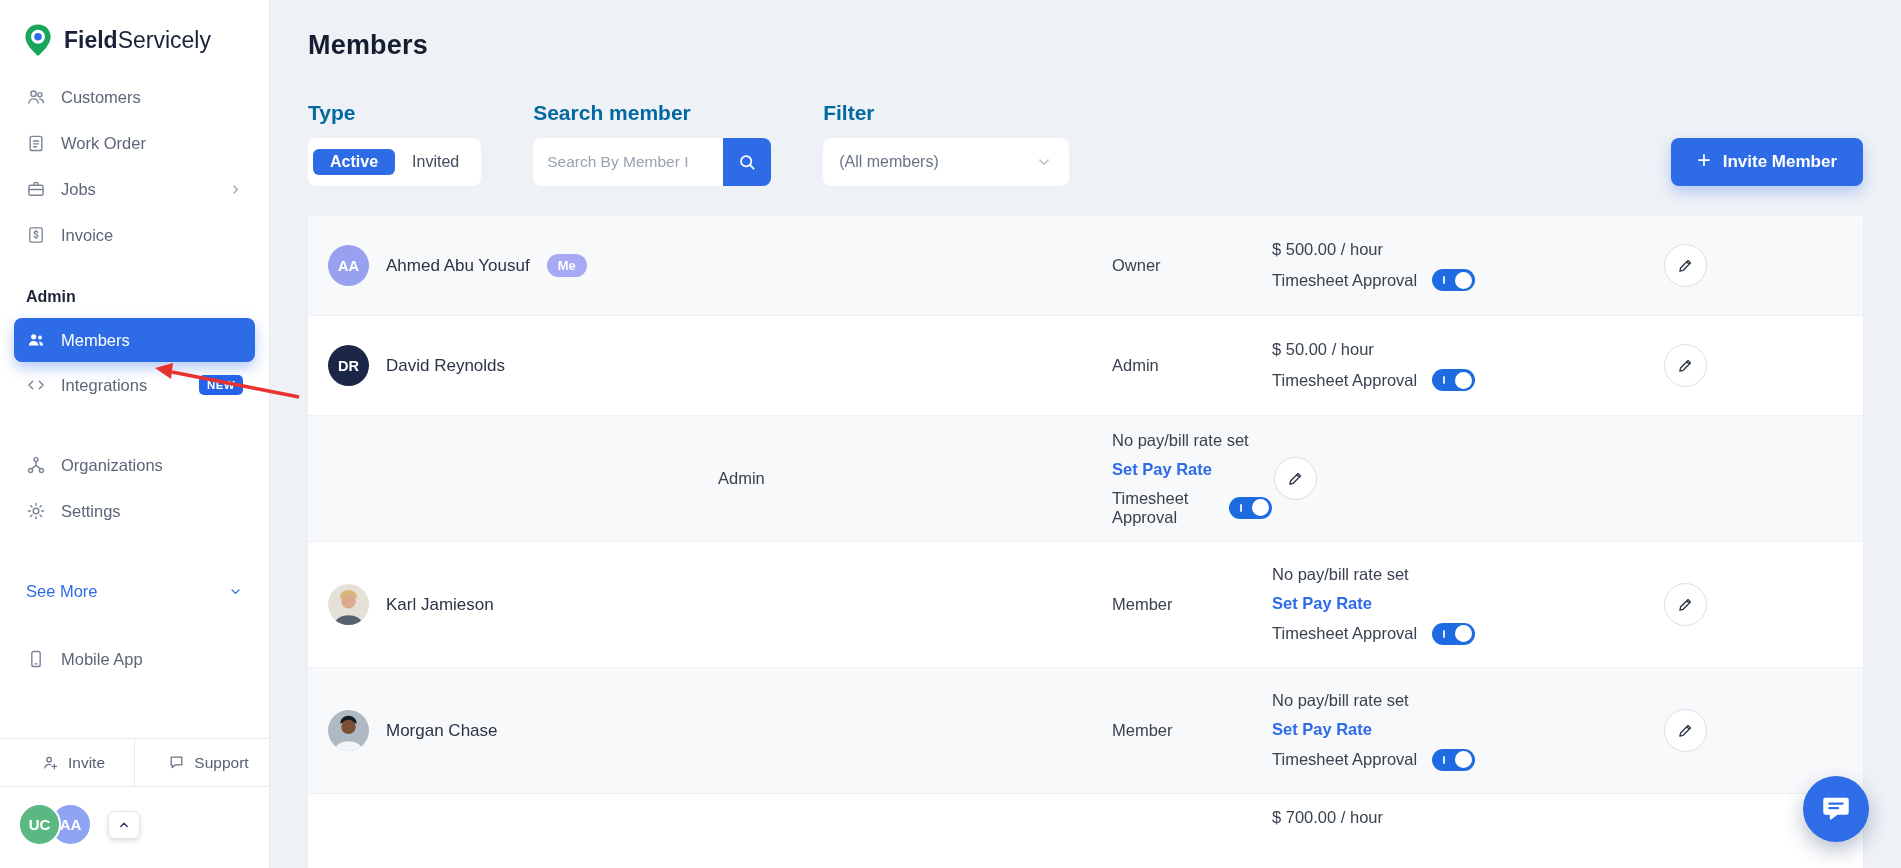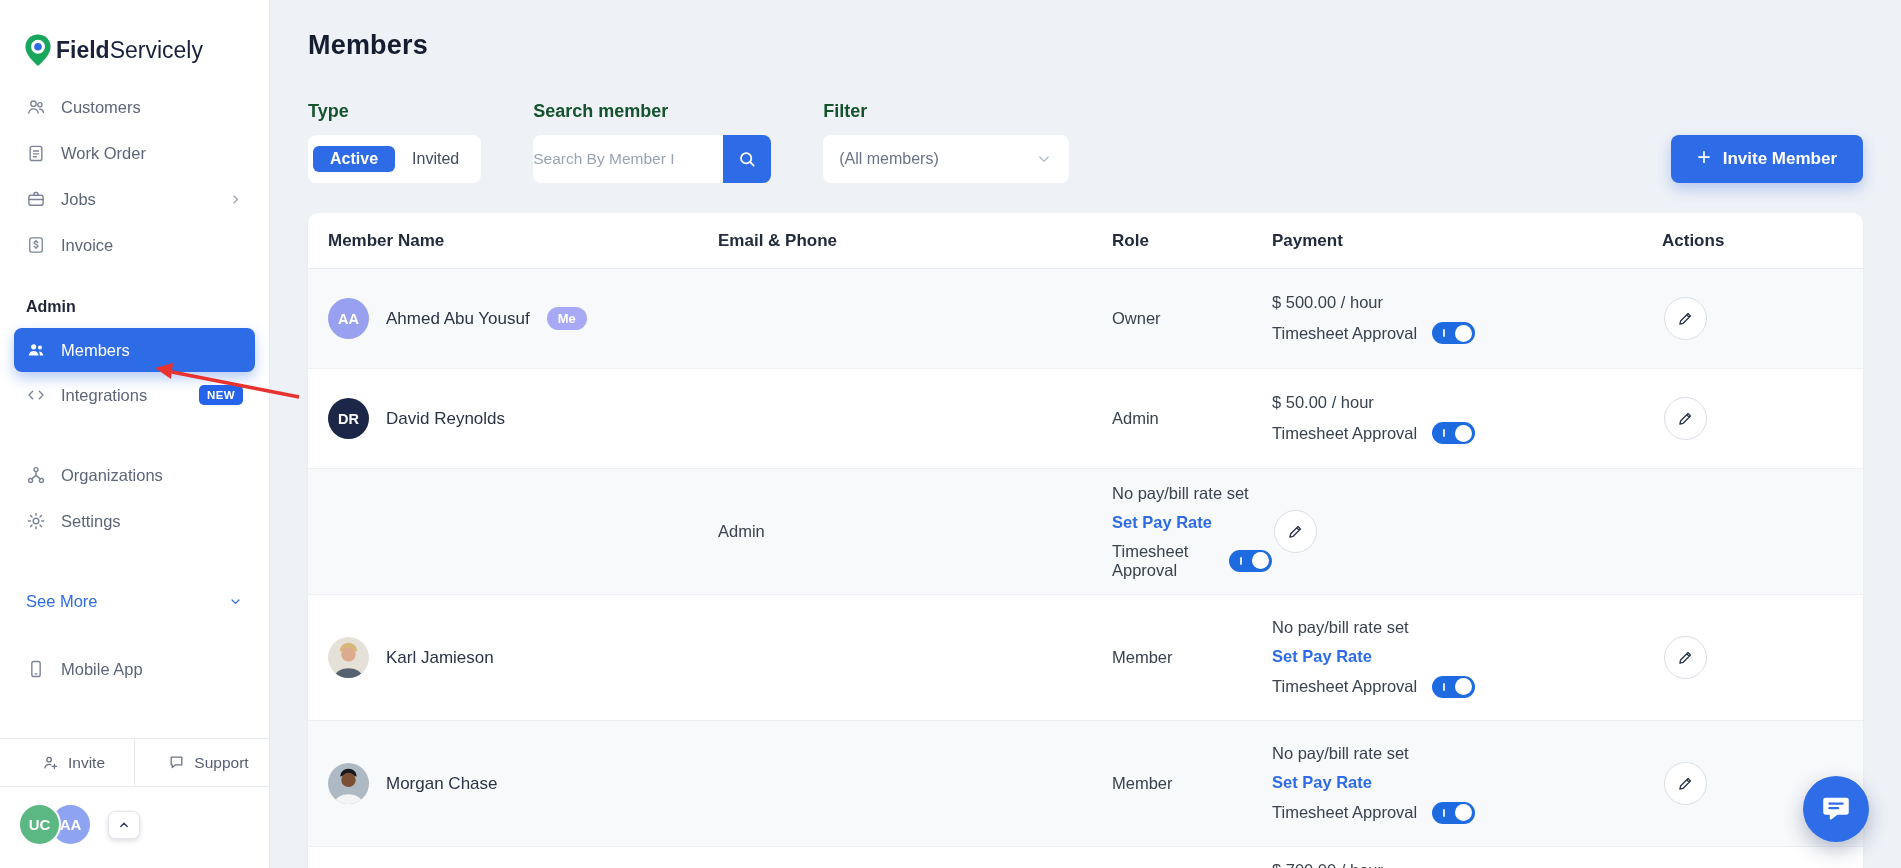--- a/index.html
+++ b/index.html
@@ -2,21 +2,21 @@
 <html><head>
 <meta charset="utf-8">
 <style>
   * { margin:0; padding:0; box-sizing:border-box; }
   html,body { width:1901px; height:868px; }
   body { font-family:"Liberation Sans", sans-serif; background:#eef1f6; overflow:hidden; color:#2b3445; }
   .app { display:flex; width:1901px; height:868px; }
 
   
   .sidebar { width:270px; min-width:270px; background:#fff; border-right:1px solid #e8ebf0; display:flex; flex-direction:column; position:relative; z-index:10; }
-  .logo-row { display:flex; align-items:center; gap:0; padding:32px 20px 16px; cursor:pointer; }
+  .logo-row { display:flex; align-items:center; gap:8px; padding:22px 20px 16px; cursor:pointer; }
   .logo-mark { width:36px; height:36px; flex:none; }
   .logo-text { font-size:23px; color:#19223a; white-space:nowrap; }
   .logo-text .bold { font-weight:700; }
   .nav { padding:0 14px; }
   .nav-item { display:flex; align-items:center; gap:15px; height:46px; padding:0 12px; border-radius:8px; color:#5d6678; font-size:16.5px; cursor:pointer; white-space:nowrap; }
   .nav-item .nav-icon { width:20px; height:20px; color:#7c8597; flex:none; display:flex; align-items:center; justify-content:center; }
   .nav-item .chev { margin-left:auto; color:#9aa3b2; display:flex; width:15px; height:15px; }
   .nav-item.active { background:#2e6be6; color:#fff; box-shadow:0 6px 14px rgba(46,107,230,.35); height:44px; font-weight:500; }
   .nav-item.active .nav-icon { color:#fff; }
   .section-label { padding:30px 26px 12px; font-size:16px; font-weight:700; color:#1e2638; }
@@ -35,26 +35,26 @@
   .avatar.uc { z-index:2; }
   .avatar.aa { margin-left:-12px; z-index:1; }
   .collapse-btn { margin-left:16px; width:32px; height:28px; border-radius:7px; background:#fff; border:1px solid #e2e6ec; box-shadow:0 2px 5px rgba(20,30,55,.15); color:#2c3a57; display:flex; align-items:center; justify-content:center; cursor:pointer; }
   .collapse-btn svg { width:14px; height:14px; }
 
   
   .main { flex:1; padding:30px 38px 0; position:relative; overflow:hidden; }
   .page-title { font-size:27px; font-weight:700; color:#151e30; letter-spacing:.2px; }
   .filters { display:flex; align-items:flex-end; margin-top:40px; }
   .fgroup { margin-right:52px; }
-  .flabel { display:block; font-size:18px; font-weight:600; color:#14532d; margin-bottom:13px; }
+  .flabel { display:block; font-size:21px; font-weight:600; color:#0369a1; margin-bottom:13px; }
   .segmented { background:#fff; border-radius:8px; padding:5px; display:flex; align-items:center; height:48px; min-width:170px; }
   .seg-opt { height:26px; padding:0 17px; display:flex; align-items:center; justify-content:center; border-radius:6px; font-size:16px; color:#424c5e; cursor:pointer; }
   .seg-opt.selected { background:#2e6be6; color:#fff; font-weight:600; }
   .searchbox { display:flex; height:48px; }
-  .searchbox input { width:190px; border:none; outline:none; background:#fff; border-radius:8px 0 0 8px; padding:0 0; font-size:15.5px; color:#333c4d; font-family:inherit; }
+  .searchbox input { width:190px; border:none; outline:none; background:#fff; border-radius:8px 0 0 8px; padding:0 14px; font-size:15.5px; color:#333c4d; font-family:inherit; }
   .searchbox input::placeholder { color:#9aa3b3; }
   .search-btn { width:48px; height:48px; border:none; background:#2e6be6; border-radius:0 8px 8px 0; display:flex; align-items:center; justify-content:center; cursor:pointer; }
   .select { width:246px; height:48px; background:#fff; border-radius:8px; display:flex; align-items:center; justify-content:space-between; padding:0 16px; font-size:16px; color:#6b7486; cursor:pointer; }
   .select .chev { color:#b9c0cb; display:flex; width:18px; height:18px; }
   .invite-btn { margin-left:auto; height:48px; padding:0 26px; background:#2e6be6; border:none; border-radius:8px; color:#fff; font-size:17px; font-weight:600; display:flex; align-items:center; gap:12px; cursor:pointer; box-shadow:0 6px 14px rgba(46,107,230,.30); font-family:inherit; white-space:nowrap; }
   .plus { font-size:23px; font-weight:400; line-height:1; margin-top:-3px; }
 
   
   .table-card { margin-top:30px; background:#fff; border-radius:10px; box-shadow:0 1px 3px rgba(18,28,50,.05); }
   .trow { display:grid; grid-template-columns:390px 394px 160px 390px 1fr; align-items:center; padding:0 20px; }
@@ -292,27 +292,20 @@
         </div>
       </div>
 
       <button class="invite-btn">
         <span class="plus">+</span>
         <span>Invite Member</span>
       </button>
     </div>
 
     <div class="table-card">
-      <div class="trow thead">
-        <span class="th">Member Name</span>
-        <span class="th">Email &amp; Phone</span>
-        <span class="th">Role</span>
-        <span class="th">Payment</span>
-        <span class="th">Actions</span>
-      </div>
 
       <div class="trow row h-sm alt">
         <div class="member-cell">
           <span class="init-avatar" style="background-color: rgb(151, 161, 240);">AA</span>
           <span class="mname">Ahmed Abu Yousuf</span>
           <span class="me-badge">Me</span>
         </div>
         <div></div>
         <div class="role-cell">Owner</div>
         <div class="payment-cell">

